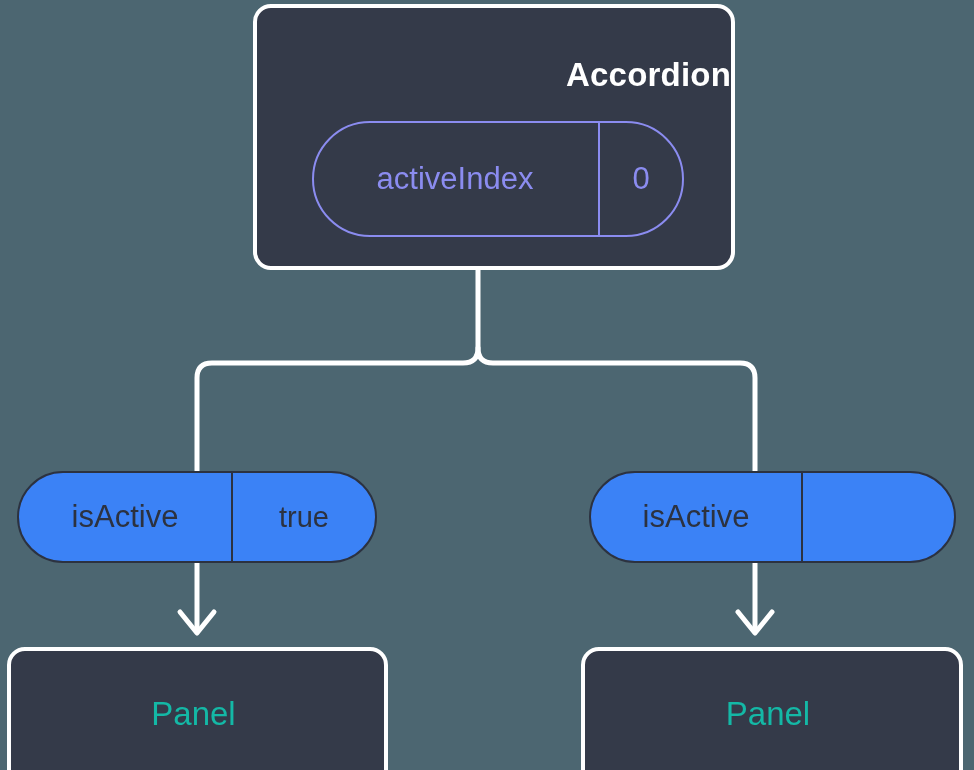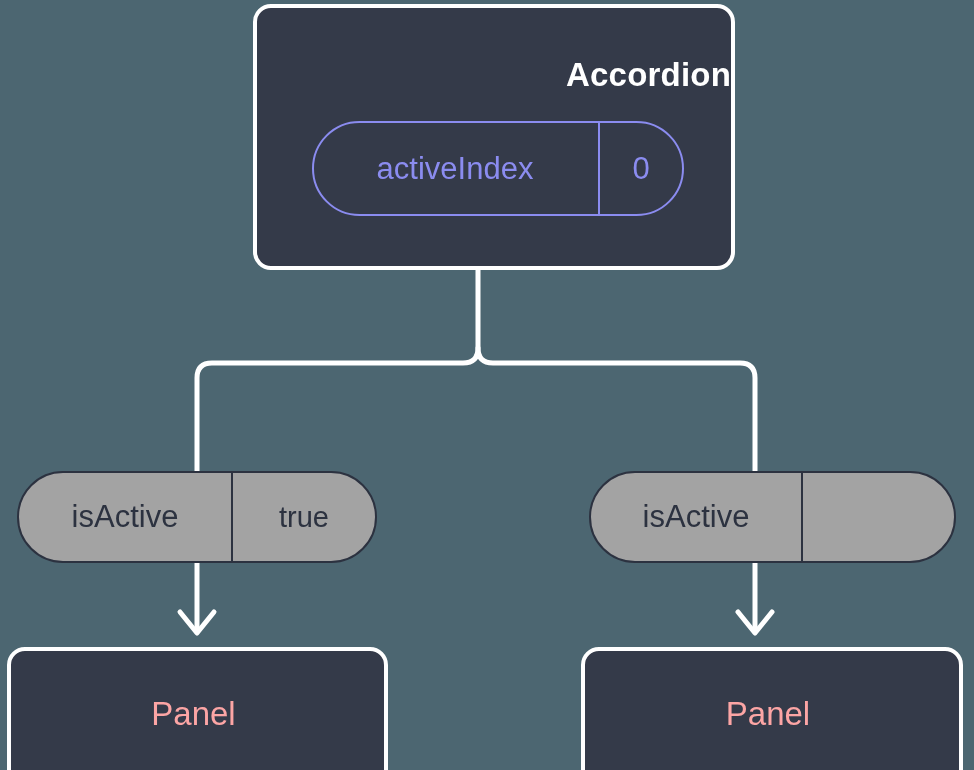--- a/index.html
+++ b/index.html
@@ -61,21 +61,21 @@
     align-items: stretch;
     border: 2px solid #8b8cf0;
     border-radius: 999px;
     background: transparent;
     overflow: hidden;
   }
   #accordion-state-pill {
     left: 55px;
     top: 113px;
     width: 372px;
-    height: 95px;
+    height: 116px;
   }
   .pill-outline .pill-key {
     flex: 0 0 286px;
     display: flex;
     align-items: center;
     justify-content: center;
     color: #8b8cf0;
     font-size: 31px;
     border-right: 2px solid #8b8cf0;
     padding-right: 2px;
@@ -89,21 +89,21 @@
     color: #8b8cf0;
     font-size: 31px;
   }
 
   
   .pill-filled {
     position: absolute;
     box-sizing: border-box;
     display: flex;
     align-items: stretch;
-    background: #a3a3a3;
+    background: #3b82f6;
     border: 2px solid #2c3240;
     border-radius: 999px;
     overflow: hidden;
     z-index: 3;
   }
   .pill-filled .pill-key {
     display: flex;
     align-items: center;
     justify-content: center;
     color: #2c3240;
@@ -147,21 +147,21 @@
     top: 647px;
     width: 382px;
     height: 150px;
   }
   .panel-title {
     position: absolute;
     left: 0;
     right: 8px;
     top: 44px;
     text-align: center;
-    color: #fca5a5;
+    color: #14b8a6;
     font-size: 33px;
     font-weight: 500;
   }
 </style>
 </head>
 <body>
 
 <div id="canvas">
 
   <svg id="connectors" viewBox="0 0 974 770" xmlns="http://www.w3.org/2000/svg">

